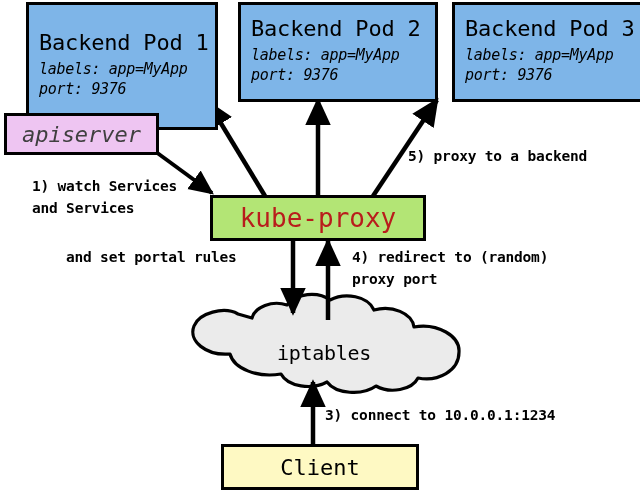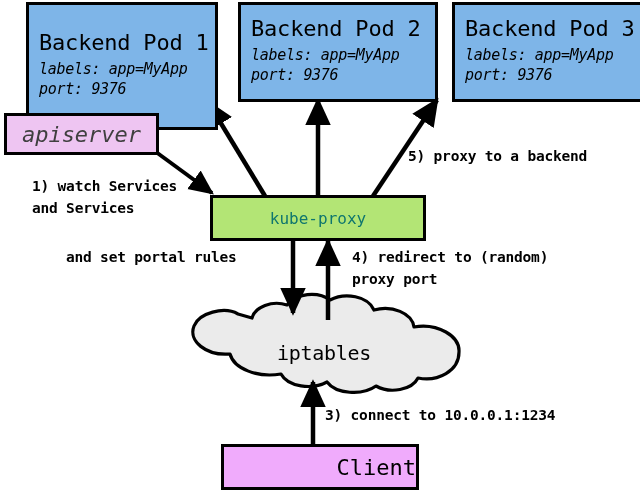--- a/index.html
+++ b/index.html
@@ -59,27 +59,27 @@
     font-size: 22px;
     color: #404040;
     white-space: nowrap;
     font-style: italic;
   }
   .kubeproxy {
     background: #b3e575;
     align-items: center;
   }
   .kubeproxy-label {
-    font-size: 16px;
-    color: #0f766e;
+    font-size: 26px;
+    color: #b91c1c;
     white-space: nowrap;
   }
   .client {
-    background: #f0abfc;
-    align-items: flex-end;
+    background: #fef9c3;
+    align-items: center;
   }
   .client-label {
     font-size: 22px;
     color: #000;
     white-space: nowrap;
   }
   .cloud-label {
     position: absolute;
     font-size: 20px;
     color: #000;

